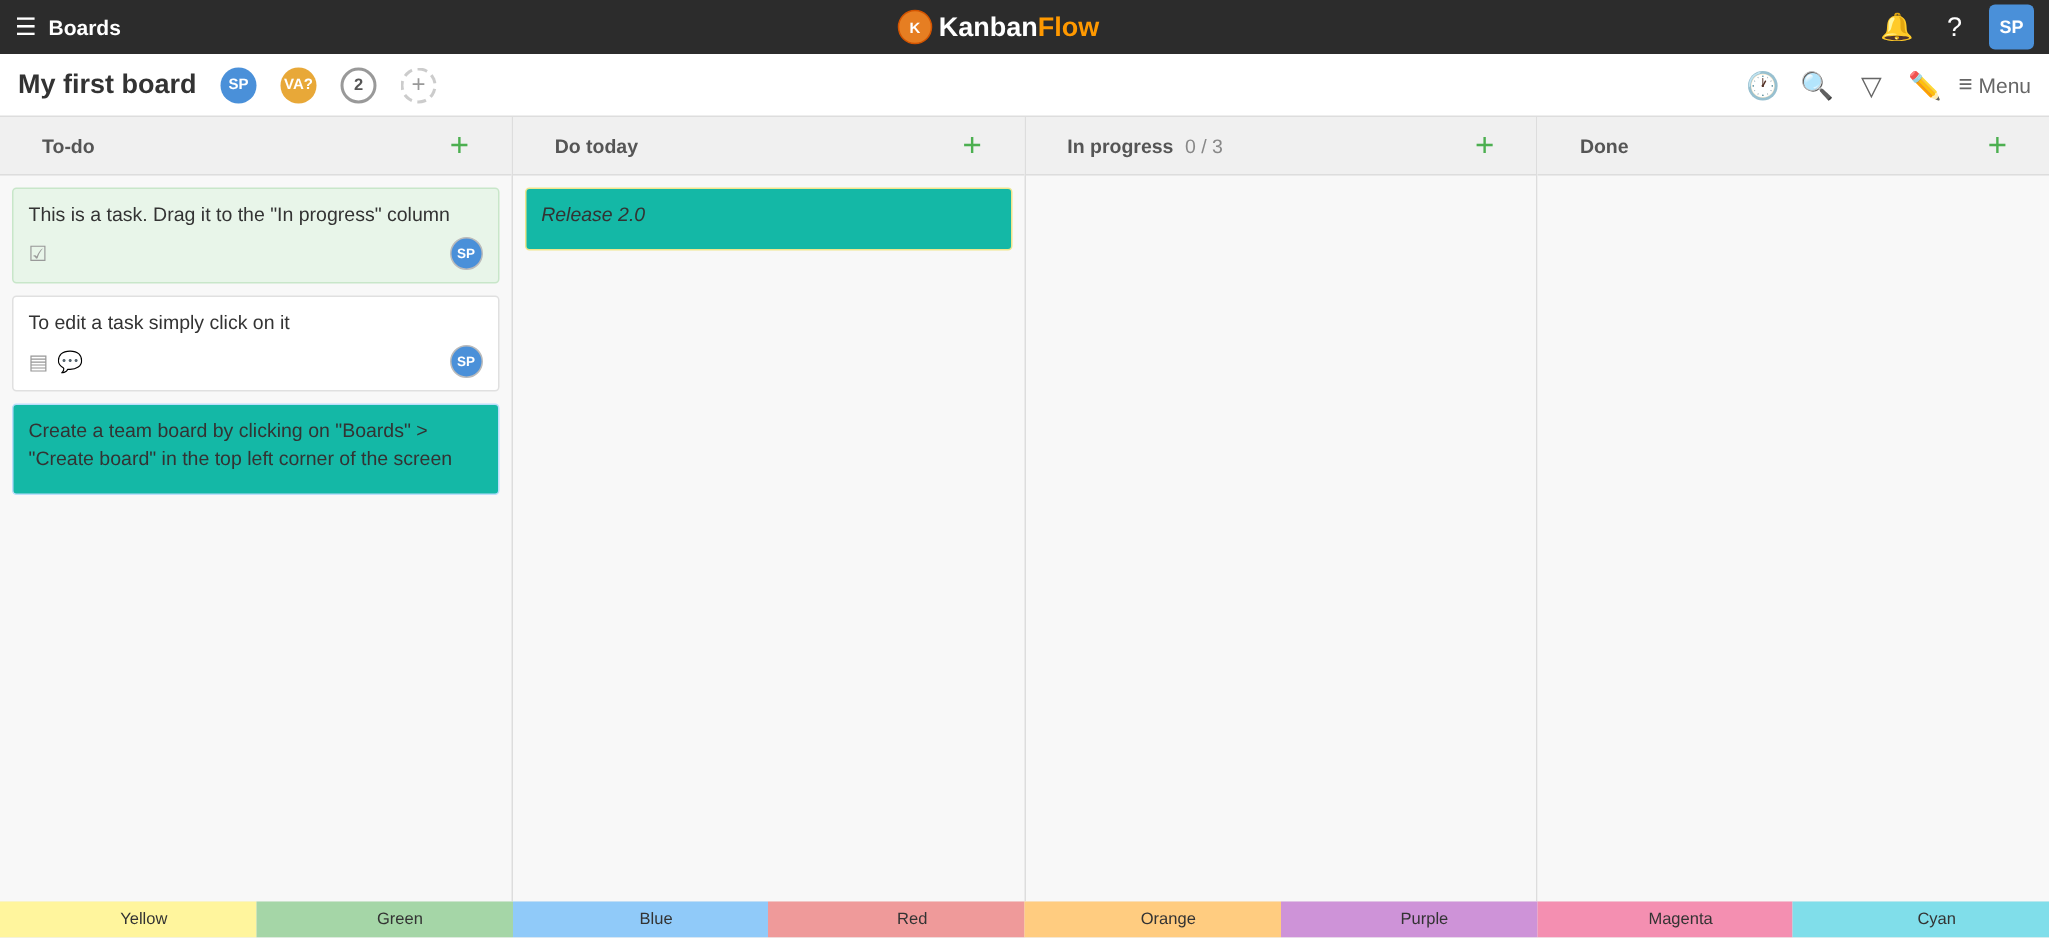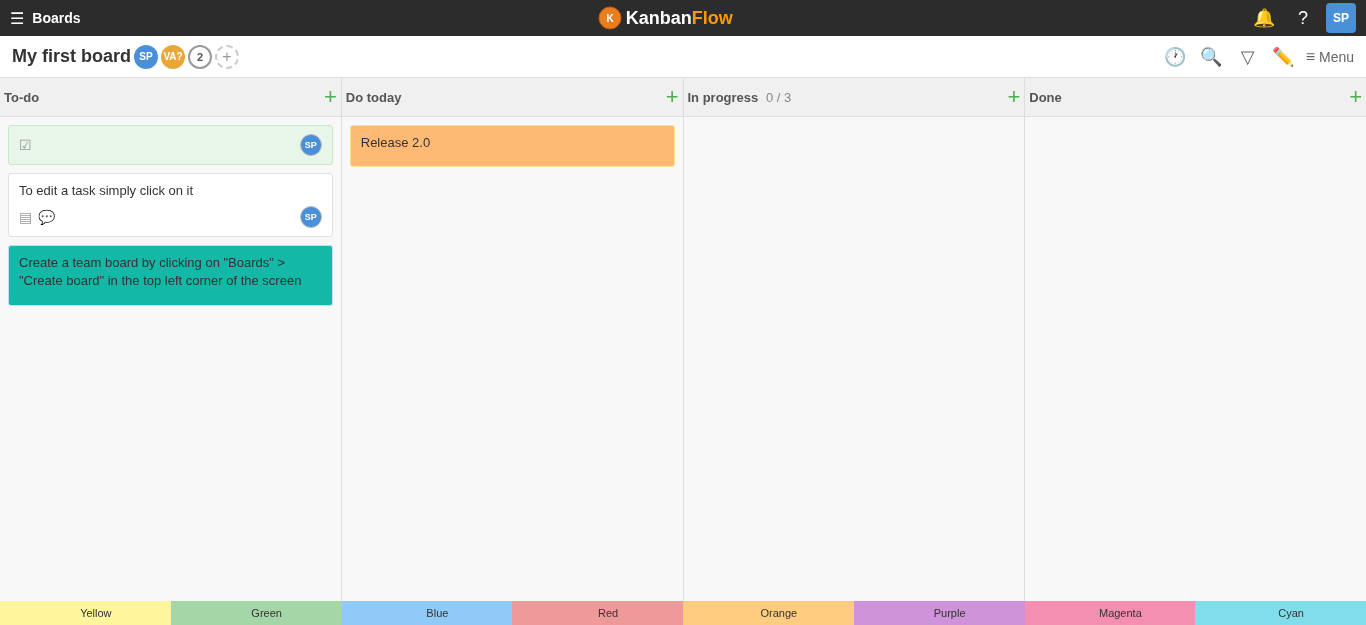--- a/index.html
+++ b/index.html
@@ -80,21 +80,21 @@
     }
 
     
     .board-header {
       background: white;
       height: 42px;
       display: flex;
       align-items: center;
       padding: 0 12px;
       border-bottom: 1px solid #ddd;
-      gap: 3px;
+      gap: 16px;
       flex-shrink: 0;
     }
     .board-title {
       font-size: 18px;
       font-weight: bold;
       color: #333;
     }
     .member-avatar {
       background: #4a90d9;
       color: white;
@@ -173,21 +173,21 @@
       flex: 1;
       border-right: 1px solid #ddd;
       display: flex;
       flex-direction: column;
       background: #f8f8f8;
     }
     .column:last-child { border-right: none; }
     .column-header {
       background: #f0f0f0;
       border-bottom: 1px solid #ddd;
-      padding: 8px 4px;
+      padding: 8px 28px;
       display: flex;
       align-items: center;
       justify-content: space-between;
       flex-shrink: 0;
     }
     .column-title {
       font-size: 13px;
       font-weight: bold;
       color: #555;
     }
@@ -224,22 +224,23 @@
     }
     .card.green-card {
       background: #e8f5e9;
       border-color: #c8e6c9;
     }
     .card.blue-card {
       background: #14b8a6;
       border-color: #bbdefb;
     }
     .card.yellow-card {
-      background: #fdba74;
+      background: #14b8a6;
       border-color: #f0e68c;
+      font-style: italic;
     }
     .card-text {
       font-size: 13px;
       color: #333;
       line-height: 1.4;
       margin-bottom: 6px;
     }
     .card-footer {
       display: flex;
       align-items: center;
@@ -330,20 +331,21 @@
 <div class="columns-container">
 
   <div class="column">
     <div class="column-header">
       <span class="column-title">To-do</span>
       <button class="column-add-btn">+</button>
     </div>
     <div class="column-body">
 
       <div class="card green-card">
+        <div class="card-text">This is a task. Drag it to the "In progress" column</div>
         <div class="card-footer">
           <div class="card-icons">
             <span class="card-icon">☑</span>
           </div>
           <div class="card-avatar">SP</div>
         </div>
       </div>
 
       <div class="card">
         <div class="card-text">To edit a task simply click on it</div>

